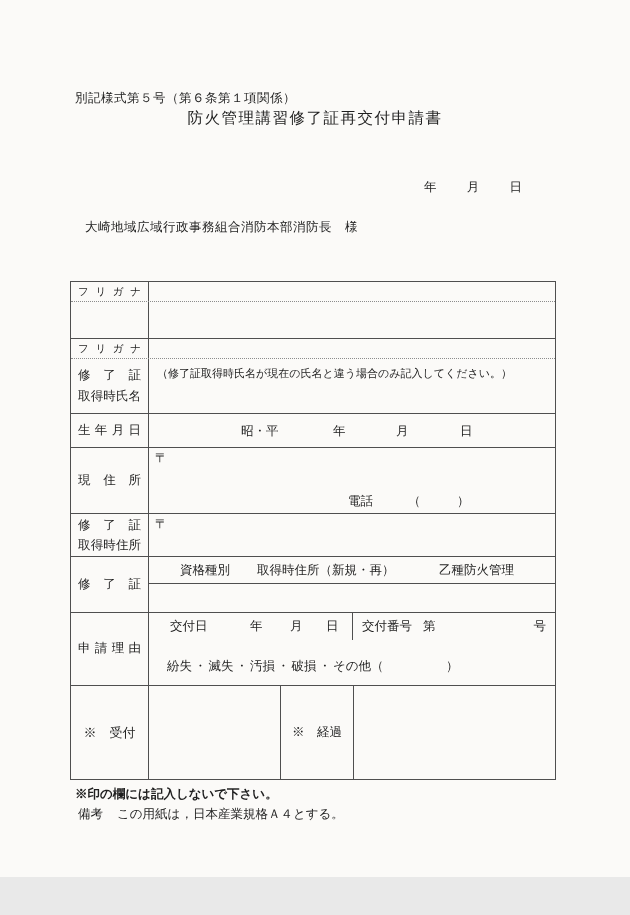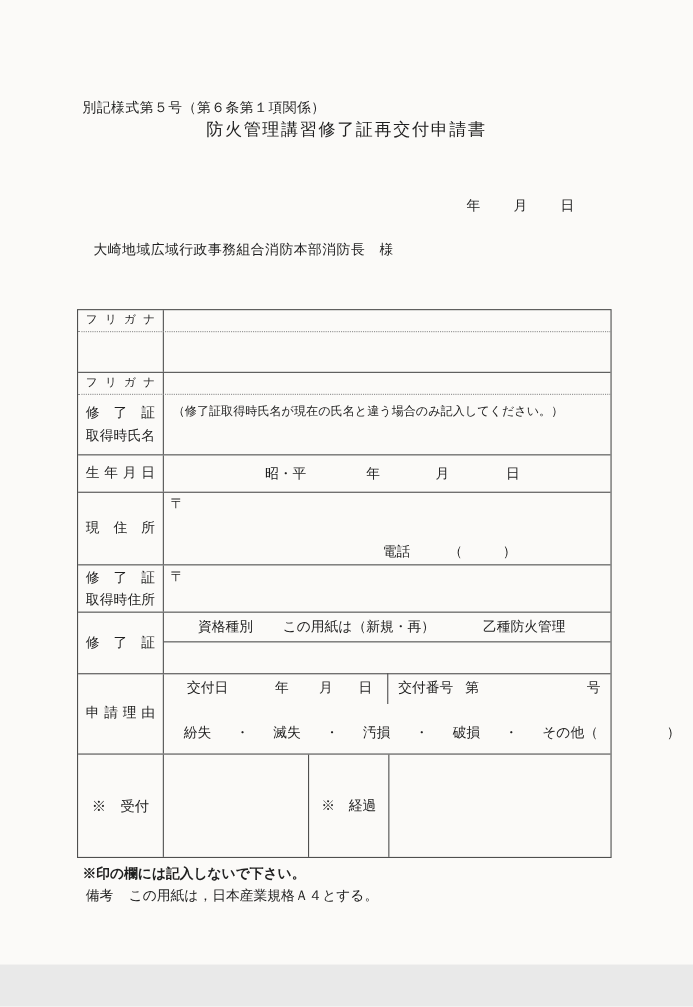--- a/index.html
+++ b/index.html
@@ -29,21 +29,21 @@
   .centered2 { display:flex; flex-direction:column; justify-content:center; height:100%; }
   .centered2 .jlabel { line-height:20px; }
   .note-small { position:absolute; left:8px; top:27px; font-size:11px; white-space:pre; }
   .sub1 { position:relative; height:27px; border-bottom:1px solid #4f4f4f; }
   .sub2 { display:flex; height:28px;margin-top:28px; }
   .sub2l { position:relative; width:204px; border-right:1px solid #4f4f4f; flex-shrink:0; }
   .sub2r { position:relative; flex:1; }
   .mini-cell { position:relative; border-right:1px solid #4f4f4f; flex-shrink:0;
                display:flex; align-items:center; justify-content:center; font-size:12.5px; }
   .mini-last { border-right:none; flex:1; }
-  .options-line { position:absolute; left:18px; top:45px; display:flex; gap:22px; font-size:12.5px; white-space:pre; }
+  .options-line { position:absolute; left:18px; top:45px; display:flex; gap:2px; font-size:12.5px; white-space:pre; }
   .footer-note1 { position:absolute; left:75px; top:786px; font-size:12.5px;font-weight:bold; }
   .footer-remark { position:absolute; left:78px; top:806px; font-size:12.5px; }
   .footer-remark .rtext { margin-left:14px; }
 </style>
 </head>
 <body>
 
 <div class="page">
 
   <div class="ref">別記様式第５号（第６条第１項関係）</div>
@@ -117,21 +117,21 @@
       </div>
     </div>
 
     <div class="trow" style="height:56px">
       <div class="lcell">
         <span class="jlabel" style="line-height:54px;">修了証</span>
       </div>
       <div class="ccell">
         <div class="sub1">
           <span class="abs vmid" style="left:31px;">資格種別</span>
-          <span class="abs vmid" style="left:108px;">この用紙は（新規・再）</span>
+          <span class="abs vmid" style="left:108px;">取得時住所（新規・再）</span>
           <span class="abs vmid" style="left:290px;">乙種防火管理</span>
         </div>
         <div class="sub2">
           <div class="sub2l">
             <span class="abs vmid" style="left:21px;">交付日</span>
             <span class="abs vmid" style="left:101px;">年</span>
             <span class="abs vmid" style="left:141px;">月</span>
             <span class="abs vmid" style="left:177px;">日</span>
           </div>
           <div class="sub2r">

